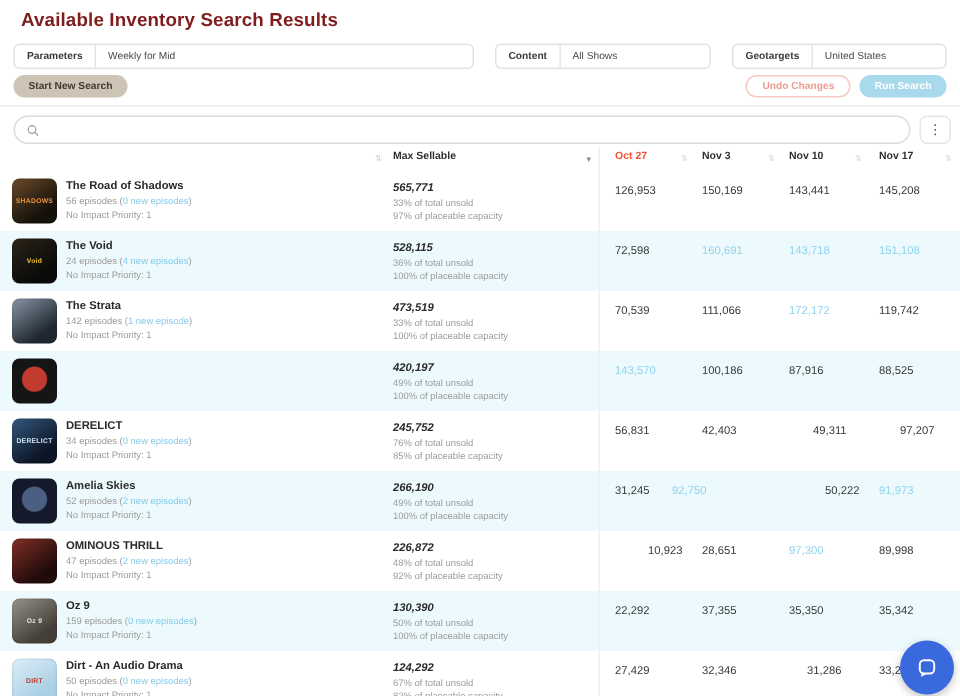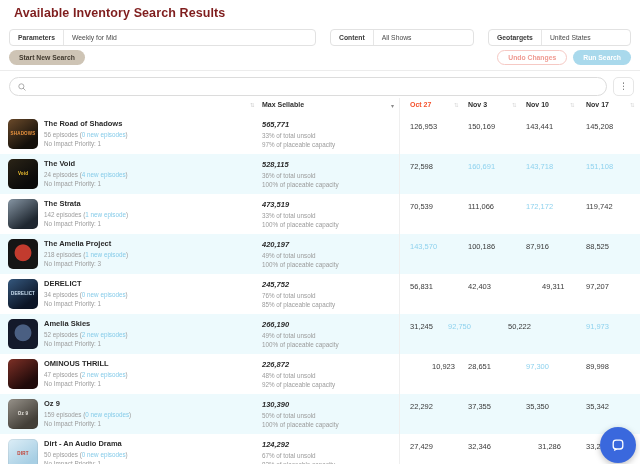--- a/index.html
+++ b/index.html
@@ -189,25 +189,20 @@
     <span class="cell-value" style="left:468px;">111,066</span>
     <span class="cell-value hl" style="left:526px;">172,172</span>
     <span class="cell-value" style="left:586px;">119,742</span>
   </div>
 
   <div class="row alt">
     <div class="vals-border"></div>
     <div class="art" style="background: radial-gradient(circle at 50% 46%, rgb(194, 59, 46) 0px, rgb(194, 59, 46) 36%, rgb(21, 21, 21) 40%);">
       <span class="art-label" style="color: rgb(255, 255, 255);"></span>
     </div>
-    <div class="show-info">
-      <div class="show-name">The Amelia Project</div>
-      <div class="show-eps"><span class="eps-count">218 episodes</span><span class="paren"> (</span><span class="new-eps">1 new episode</span><span class="paren">)</span></div>
-      <div class="show-priority">No Impact Priority: 3</div>
-    </div>
     <div class="sellable">
       <div class="sell-num">420,197</div>
       <div class="sell-sub">49% of total unsold</div>
       <div class="sell-sub">100% of placeable capacity</div>
     </div>
     <span class="cell-value hl" style="left:410px;">143,570</span>
     <span class="cell-value" style="left:468px;">100,186</span>
     <span class="cell-value" style="left:526px;">87,916</span>
     <span class="cell-value" style="left:586px;">88,525</span>
   </div>
@@ -223,41 +218,41 @@
       <div class="show-priority">No Impact Priority: 1</div>
     </div>
     <div class="sellable">
       <div class="sell-num">245,752</div>
       <div class="sell-sub">76% of total unsold</div>
       <div class="sell-sub">85% of placeable capacity</div>
     </div>
     <span class="cell-value" style="left:410px;">56,831</span>
     <span class="cell-value" style="left:468px;">42,403</span>
     <span class="cell-value" style="left:526px;margin-left:16px;">49,311</span>
-    <span class="cell-value" style="left:586px;">97,207</span>
+    <span class="cell-value" style="left:600px;">97,207</span>
   </div>
 
   <div class="row alt">
     <div class="vals-border"></div>
     <div class="art" style="background: radial-gradient(circle at 50% 46%, rgb(74, 95, 130) 0px, rgb(74, 95, 130) 36%, rgb(20, 26, 43) 40%);">
       <span class="art-label" style="color: rgb(221, 221, 221);"></span>
     </div>
     <div class="show-info">
       <div class="show-name">Amelia Skies</div>
       <div class="show-eps"><span class="eps-count">52 episodes</span><span class="paren"> (</span><span class="new-eps">2 new episodes</span><span class="paren">)</span></div>
       <div class="show-priority">No Impact Priority: 1</div>
     </div>
     <div class="sellable">
       <div class="sell-num">266,190</div>
       <div class="sell-sub">49% of total unsold</div>
       <div class="sell-sub">100% of placeable capacity</div>
     </div>
     <span class="cell-value" style="left:410px;">31,245</span>
     <span class="cell-value hl" style="left:448px;">92,750</span>
-    <span class="cell-value" style="left:508px;">50,222</span>
+    <span class="cell-value" style="left:550px;">50,222</span>
     <span class="cell-value hl" style="left:586px;">91,973</span>
   </div>
 
   <div class="row">
     <div class="vals-border"></div>
     <div class="art" style="background: linear-gradient(145deg, rgb(126, 48, 38), rgb(32, 10, 10) 75%);">
       <span class="art-label" style="color: rgb(224, 176, 160);"></span>
     </div>
     <div class="show-info">
       <div class="show-name">OMINOUS THRILL</div>

